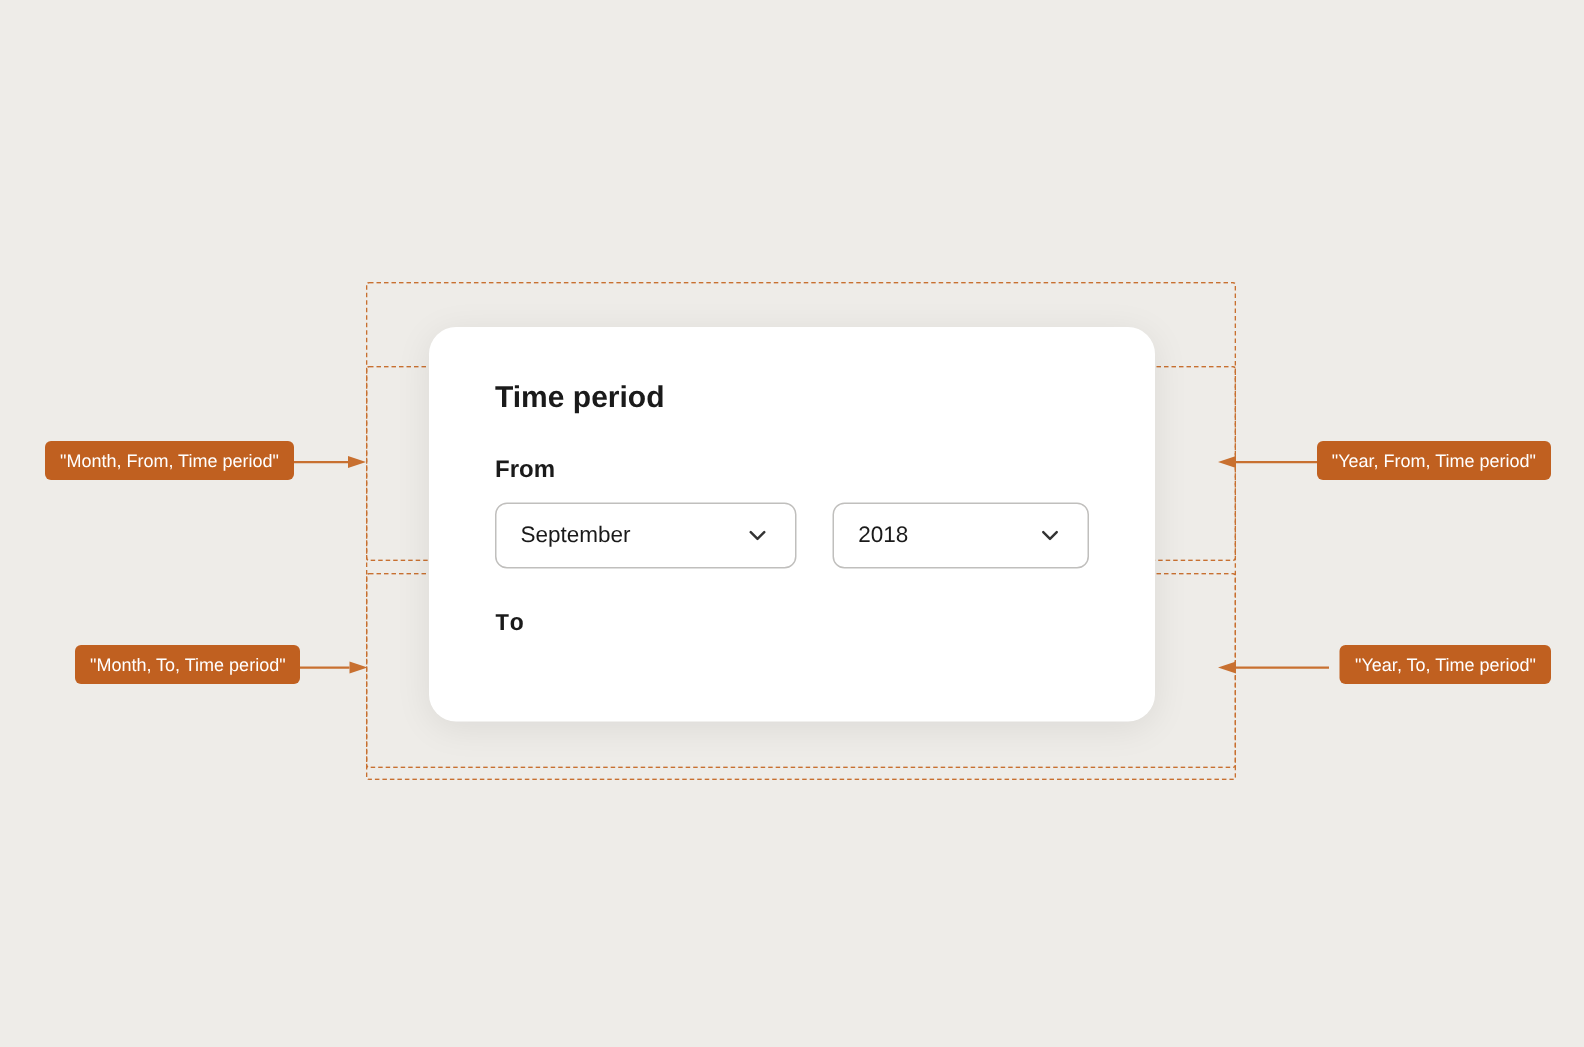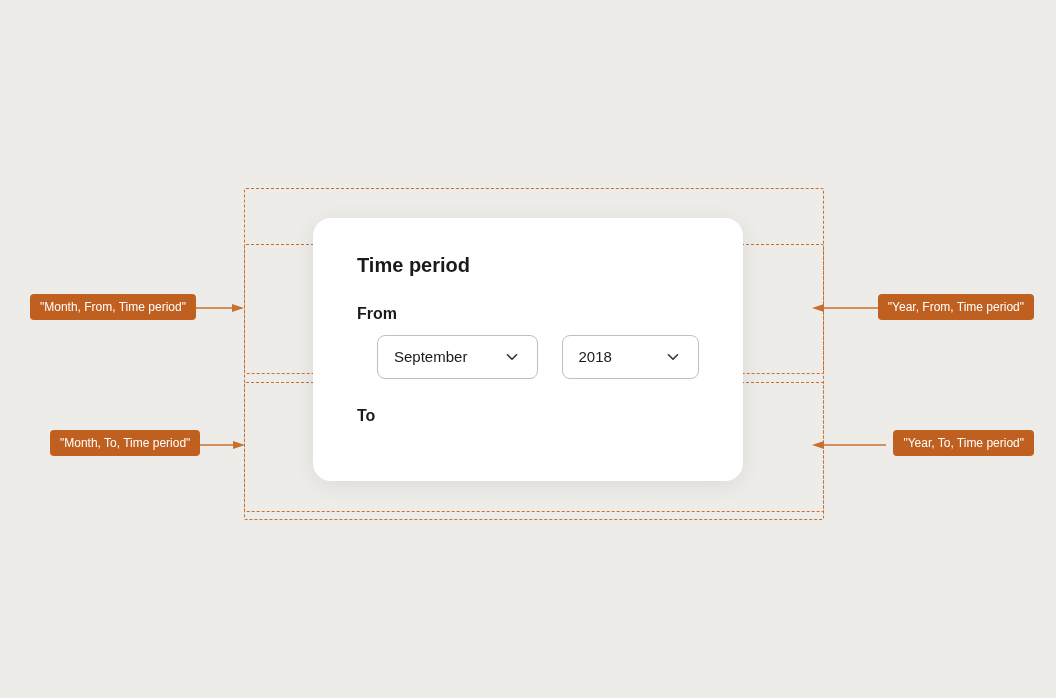--- a/index.html
+++ b/index.html
@@ -23,21 +23,21 @@
       display: flex;
       align-items: center;
       justify-content: center;
     }
 
     
     .card {
       background: #ffffff;
       border-radius: 18px;
       padding: 36px 44px 44px 44px;
-      width: 430px;
+      width: 484px;
       box-shadow: 0 4px 24px rgba(0,0,0,0.08);
       position: relative;
       z-index: 2;
     }
 
     .card-title {
       font-size: 20px;
       font-weight: 700;
       color: #1a1a1a;
       margin-bottom: 28px;
@@ -51,21 +51,20 @@
       font-size: 16px;
       font-weight: 600;
       color: #1a1a1a;
       margin-bottom: 12px;
       margin-top: 22px;
     }
 
     .field-row {
       display: flex;
       gap: 24px;
-      margin-left: 20px;
     }
 
     .dropdown {
       display: flex;
       align-items: center;
       justify-content: space-between;
       background: #fff;
       border: 1.5px solid #c0bfbd;
       border-radius: 8px;
       padding: 12px 16px;
@@ -172,18 +171,18 @@
         </div>
         <div class="dropdown dropdown-year">
           <span>2018</span>
           <svg class="chevron-icon" viewBox="0 0 20 20" fill="none" xmlns="http://www.w3.org/2000/svg">
             <path d="M5 7.5L10 12.5L15 7.5" stroke="#333" stroke-width="1.8" stroke-linecap="round" stroke-linejoin="round"></path>
           </svg>
         </div>
       </div>
     </div>
 
-    <div class="field-group" style="margin-bottom:0;">
+    <div class="field-group" style="margin-bottom:0;font-family:Liberation Mono, monospace;">
       <div class="field-label">To</div>
     </div>
   </div>
 
 </div>
 
 </body></html>

